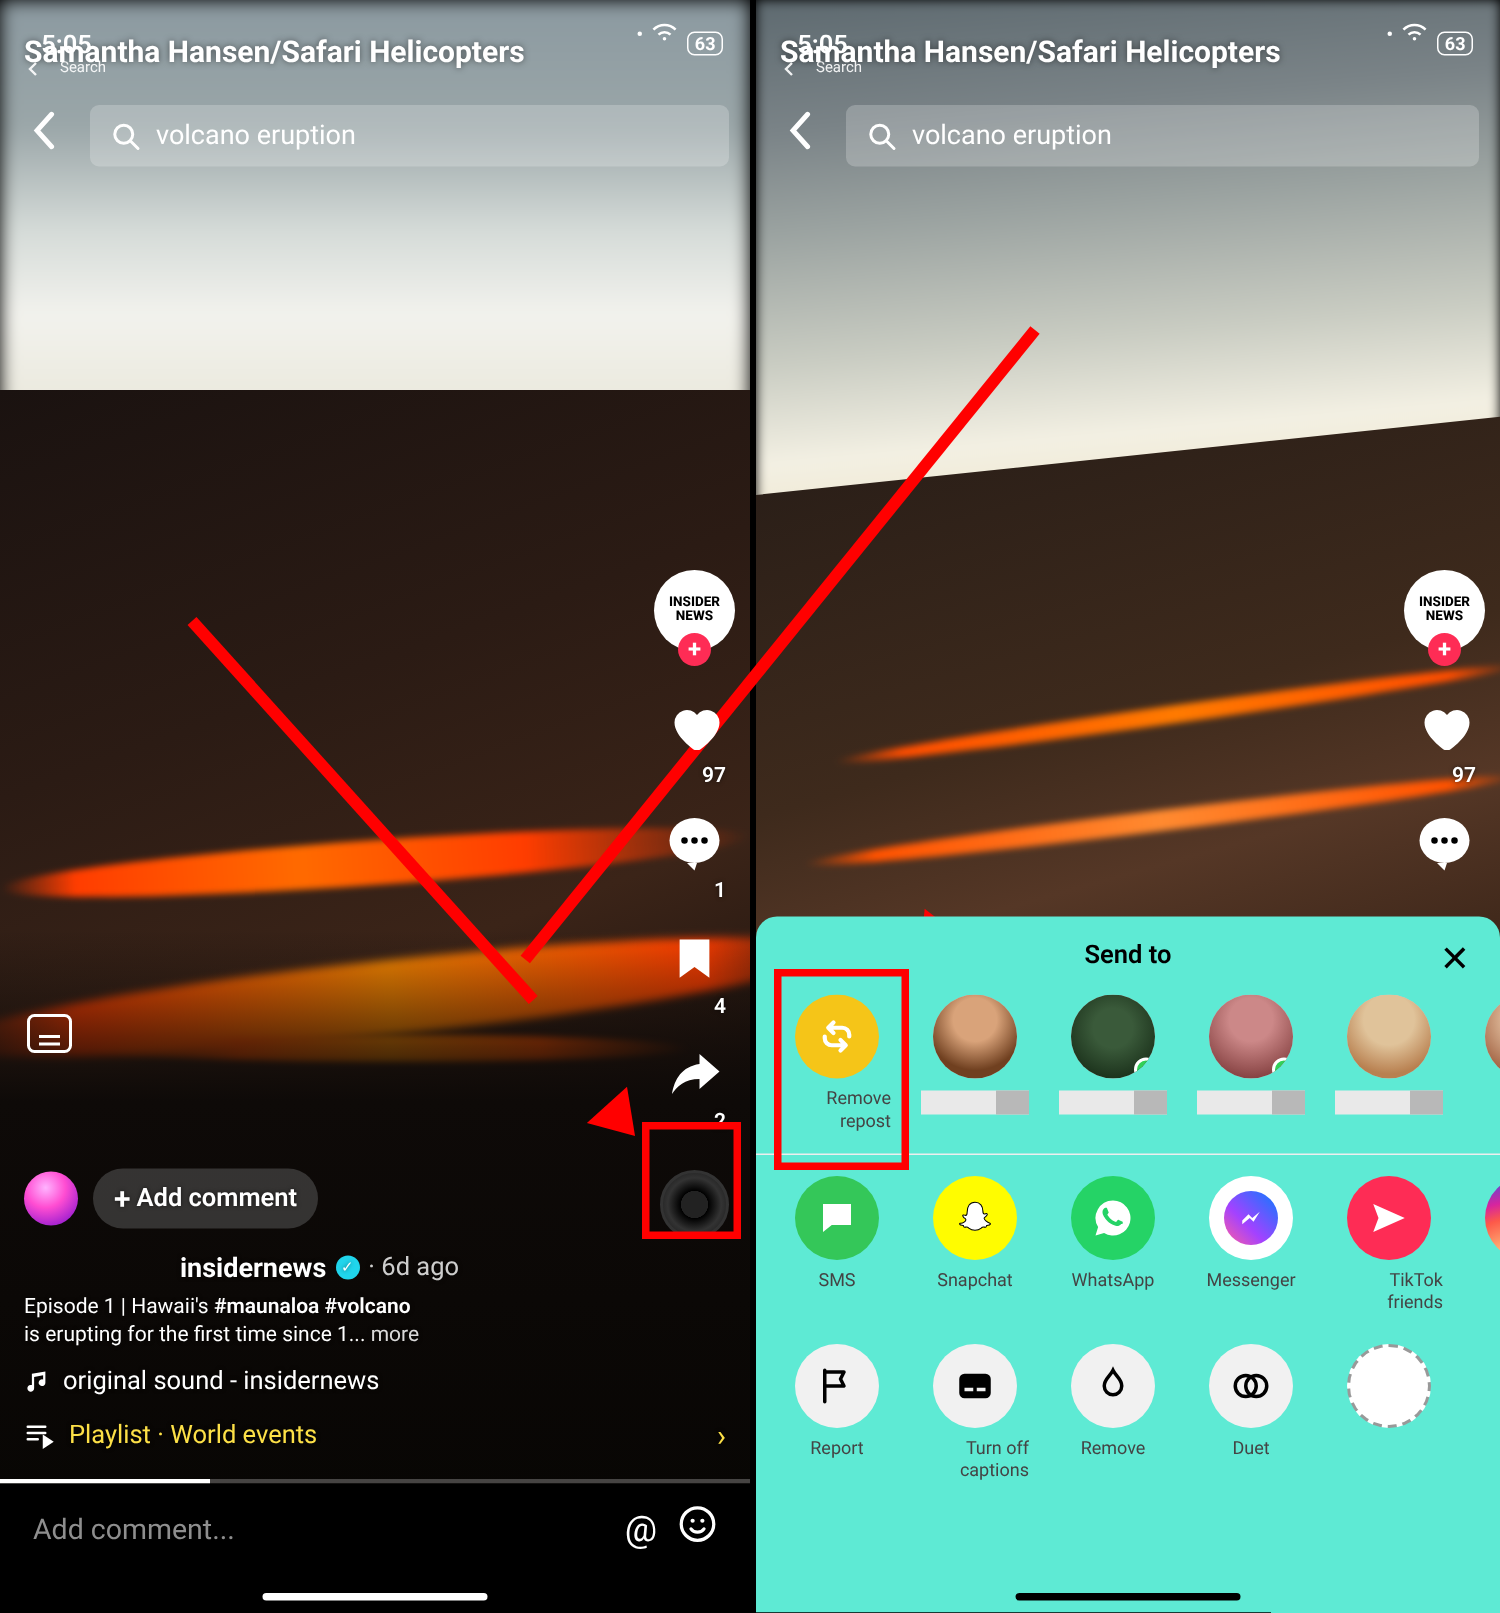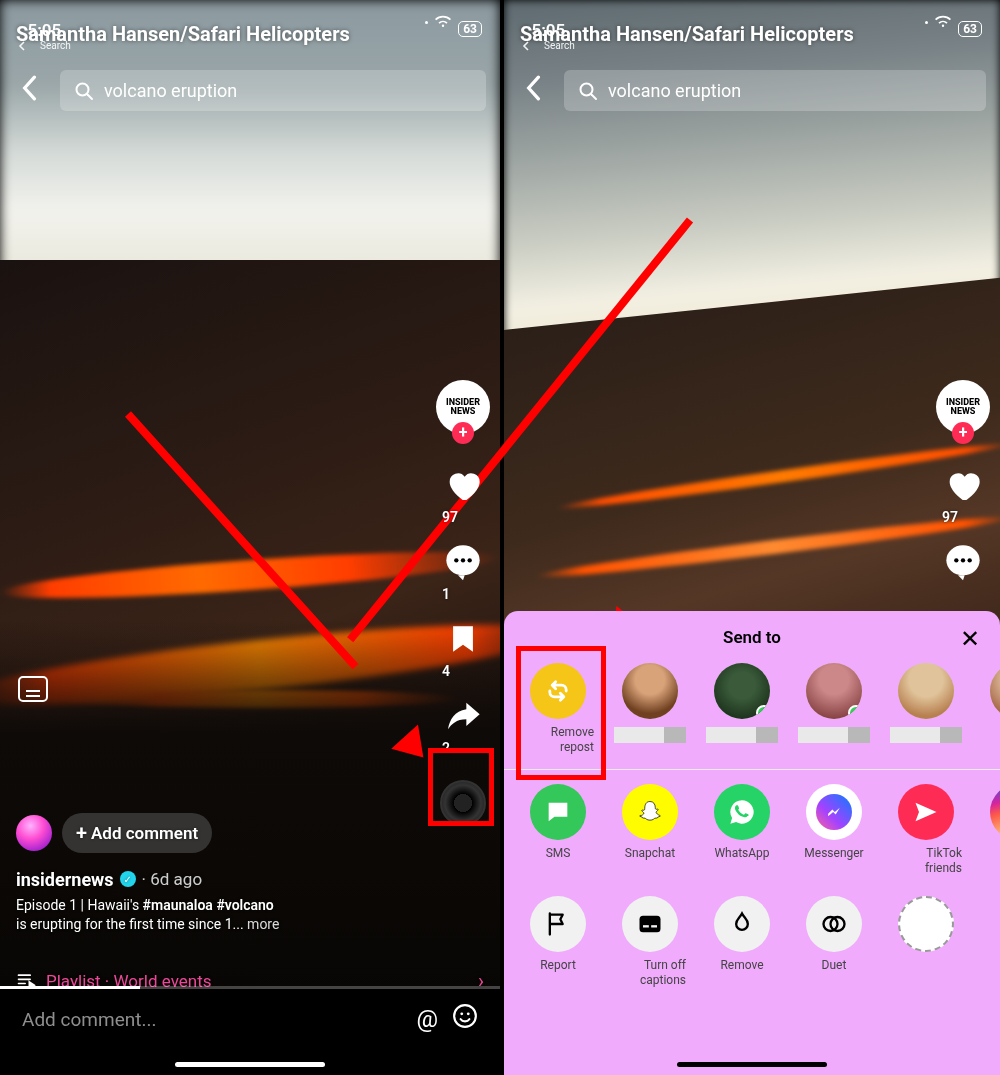--- a/index.html
+++ b/index.html
@@ -27,59 +27,59 @@
   
   .watermark { position:absolute; top:22px; left:16px; right:16px; color:#fff; font-size:20px; font-weight:700; text-shadow:0 0 4px rgba(0,0,0,.5); z-index:30; }
   
   .top-nav { position: absolute; top: 70px; left: 14px; right: 14px; display: flex; align-items: center; gap: 16px; z-index: 40; }
   .back-btn { color: #fff; font-size: 26px; width:30px; text-align:center;}
   .search-bar { flex: 1; background: rgba(255,255,255,0.22); border-radius: 6px; padding: 10px 14px; display: flex; align-items: center; gap: 10px; color: #fff; font-size: 18px; }
   
   .right-rail { position: absolute; right: 10px; top: 380px; display: flex; flex-direction: column; align-items: center; gap: 16px; z-index: 40; color:#fff; }
   .avatar-circle { width: 54px; height: 54px; border-radius: 50%; background: #fff; display: flex; align-items: center; justify-content: center; position: relative; color:#000; font-size:9px; font-weight:800; text-align:center; line-height:1; }
   .follow-plus { position: absolute; bottom: -10px; left: 50%; transform: translateX(-50%); width: 22px; height: 22px; background: #fe2c55; border-radius: 50%; color: #fff; display:flex; align-items:center; justify-content:center; font-size:16px; font-weight:700; }
-  .rail-item { display: flex; flex-direction: column; align-items: flex-start; gap: 3px; }
+  .rail-item { display: flex; flex-direction: column; align-items: flex-end; gap: 3px; }
   .rail-icon { width: 42px; height: 42px; display:flex; align-items:center; justify-content:center; color:#fff; }
   .rail-count { font-size: 14px; font-weight: 600; text-shadow: 0 0 3px rgba(0,0,0,.6); }
   .disc { width:46px; height:46px; border-radius:50%; background: radial-gradient(circle, #222 30%, #000 31%, #333 60%, #111 100%); border:2px solid #333; margin-top:8px; }
   
   .bottom-info { position: absolute; left: 16px; right: 90px; bottom: 130px; color: #fff; z-index: 40; text-shadow: 0 0 3px rgba(0,0,0,.6); }
   .comment-row { display:flex; align-items:center; gap:10px; margin-bottom:16px; }
   .comment-avatar { width:36px; height:36px; border-radius:50%; background: radial-gradient(circle at 40% 30%, #ffb3ff, #ff4dd2 40%, #a020d0 80%);}
   .add-comment-pill { background: rgba(80,80,80,0.6); padding: 8px 14px; border-radius: 20px; font-size: 17px; display:flex; align-items:center; gap:4px; font-weight:600;}
-  .username-row { display: flex; align-items: center; gap: 6px; font-size: 18px; margin-bottom: 6px; }
+  .username-row { display: flex; align-items: center; gap: 6px; font-size: 18px; margin-bottom: 6px; justify-content: center; }
   .username { font-weight: 700; }
   .verified { width:16px; height:16px; background:#20d5ec; border-radius:50%; display:inline-flex; align-items:center; justify-content:center; font-size:10px; color:#fff;}
   .time-ago { color: rgba(255,255,255,0.8); font-size: 17px; }
   .description { font-size: 14px; line-height: 1.4; margin-bottom: 10px; }
   .desc-bold { font-weight: 600; }
   .more-link { color: rgba(255,255,255,0.85); }
   .sound-row { display: flex; align-items: center; gap: 8px; font-size: 17px; margin-bottom: 14px; }
-  .playlist-row { position:absolute; left:16px; right:16px; bottom:82px; display: flex; align-items: center; gap: 10px; font-size: 17px; color:#ec4899; z-index:40; text-shadow:0 0 3px rgba(0,0,0,.6);}
+  .playlist-row { position:absolute; left:16px; right:16px; bottom:106px; display: flex; align-items: center; gap: 10px; font-size: 17px; color:#fde047; z-index:40; text-shadow:0 0 3px rgba(0,0,0,.6);}
   .playlist-row .chev { margin-left:auto; font-size:20px; }
   .progress-line { position:absolute; left:0; right:0; bottom:86px; height:3px; background: rgba(255,255,255,0.25); z-index:40;}
   .progress-fill { height:100%; width:28%; background:#fff; }
   .comment-bar { position:absolute; left:0; right:0; bottom:0; height:86px; background:#000; display:flex; align-items:center; padding: 0 22px 26px 22px; gap: 14px; z-index:40;}
   .comment-input { flex:1; color:#8e8e8e; font-size:19px; }
   .comment-bar .ic { color:#fff; font-size:24px;}
   .home-bar { position:absolute; bottom:8px; left:50%; transform:translateX(-50%); width:150px; height:5px; background:#fff; border-radius:3px; z-index:60; }
   .home-bar.dark { background:#000; }
   .caption-ic { position:absolute; left:18px; top:676px; width:30px; height:26px; border:2px solid #fff; border-radius:5px; z-index:40; display:flex; align-items:flex-end; justify-content:center; padding-bottom:3px; }
   .caption-ic::after { content:""; width:14px; height:2px; background:#fff; box-shadow: 0 -5px 0 #fff; }
   
   
   .highlight-box { position:absolute; border:5px solid #ff0000; z-index:55; }
   .arrow { position:absolute; z-index:54; }
   .arrow-line-1 { left:128px; top:410px; width:340px; height:8px; background:#ff0000; transform-origin:left center; transform: rotate(48deg); }
   .arrow-head-1 { position:absolute; left:396px; top:733px; width:0; height:0; border-left:18px solid transparent; border-right:18px solid transparent; border-top:28px solid #ff0000; transform: rotate(-42deg);}
   .arrow-line-2 { position:absolute; left:690px; top:216px; width:540px; height:8px; background:#ff0000; transform-origin:left center; transform: rotate(129deg);}
   .arrow-head-2 { position:absolute; left:604px; top:614px; width:0; height:0; border-left:18px solid transparent; border-right:18px solid transparent; border-top:28px solid #ff0000; transform: rotate(38deg);}
   
   
-  .share-sheet { position:absolute; left:0; right:0; bottom:0; height:464px; background:#f0abfc; border-radius:14px 14px 0 0; z-index:45; padding-top:16px; color:#000; }
+  .share-sheet { position:absolute; left:0; right:0; bottom:0; height:464px; background:#5eead4; border-radius:14px 14px 0 0; z-index:45; padding-top:16px; color:#000; }
   .share-header { display:flex; align-items:center; justify-content:center; position:relative; font-size:17px; font-weight:600; margin-bottom:16px;}
   .share-close { position:absolute; right:20px; top:-2px; font-size:24px; font-weight:400;}
   .share-row { display:flex; gap:20px; padding: 0 18px 14px 18px; overflow:hidden; }
   .share-col { display:flex; flex-direction:column; align-items:center; width:72px; flex-shrink:0; }
   .share-col .lbl { font-size:12px; text-align:right; color:#444; margin-top:6px; line-height:1.25; }
   .share-icon { width:56px; height:56px; border-radius:50%; display:flex; align-items:center; justify-content:center; font-size:26px; }
   .friend-av { width:56px; height:56px; border-radius:50%; background:#ccc; position:relative; overflow:hidden;}
   .online-dot { position:absolute; right:-2px; bottom:-2px; width:16px; height:16px; background:#31d158; border:2px solid #fff; border-radius:50%; z-index:2;}
   .name-plate { width:72px; height:16px; background:#e9e9e9; margin-top:8px; position:relative; }
   .name-plate::after { content:""; position:absolute; right:0; top:0; width:22px; height:16px; background:#b8b8b8; }
@@ -201,20 +201,26 @@
     </div>
     <div class="username-row">
       <span class="username">insidernews</span>
       <span class="verified">✓</span>
       <span class="time-ago">· <span>6d ago</span></span>
     </div>
     <div class="description">
       <span>Episode 1 | Hawaii's </span><span class="desc-bold">#maunaloa</span> <span class="desc-bold">#volcano</span><br>
       <span>is erupting for the first time since 1... </span><span class="more-link">more</span>
     </div>
+    <div class="sound-row">
+      <svg width="18" height="18" viewBox="0 0 24 24">
+          <path d="M9 18a3 3 0 11-2-2.8V5l12-2v10a3 3 0 11-2-2.8V6.5L9 8v10z" fill="#fff"></path>
+        </svg>
+      <span>original sound - insidernews</span>
+    </div>
   </div>
 
   <div class="playlist-row">
     <svg width="20" height="20" viewBox="0 0 24 24">
         <path d="M3 5h14M3 10h14M3 15h8M16 13l6 4-6 4v-8z" stroke="#fff" stroke-width="2" fill="#fff" stroke-linecap="round"></path>
       </svg>
     <span>Playlist · World events</span>
     <span class="chev">›</span>
   </div>
   <div class="progress-line">

